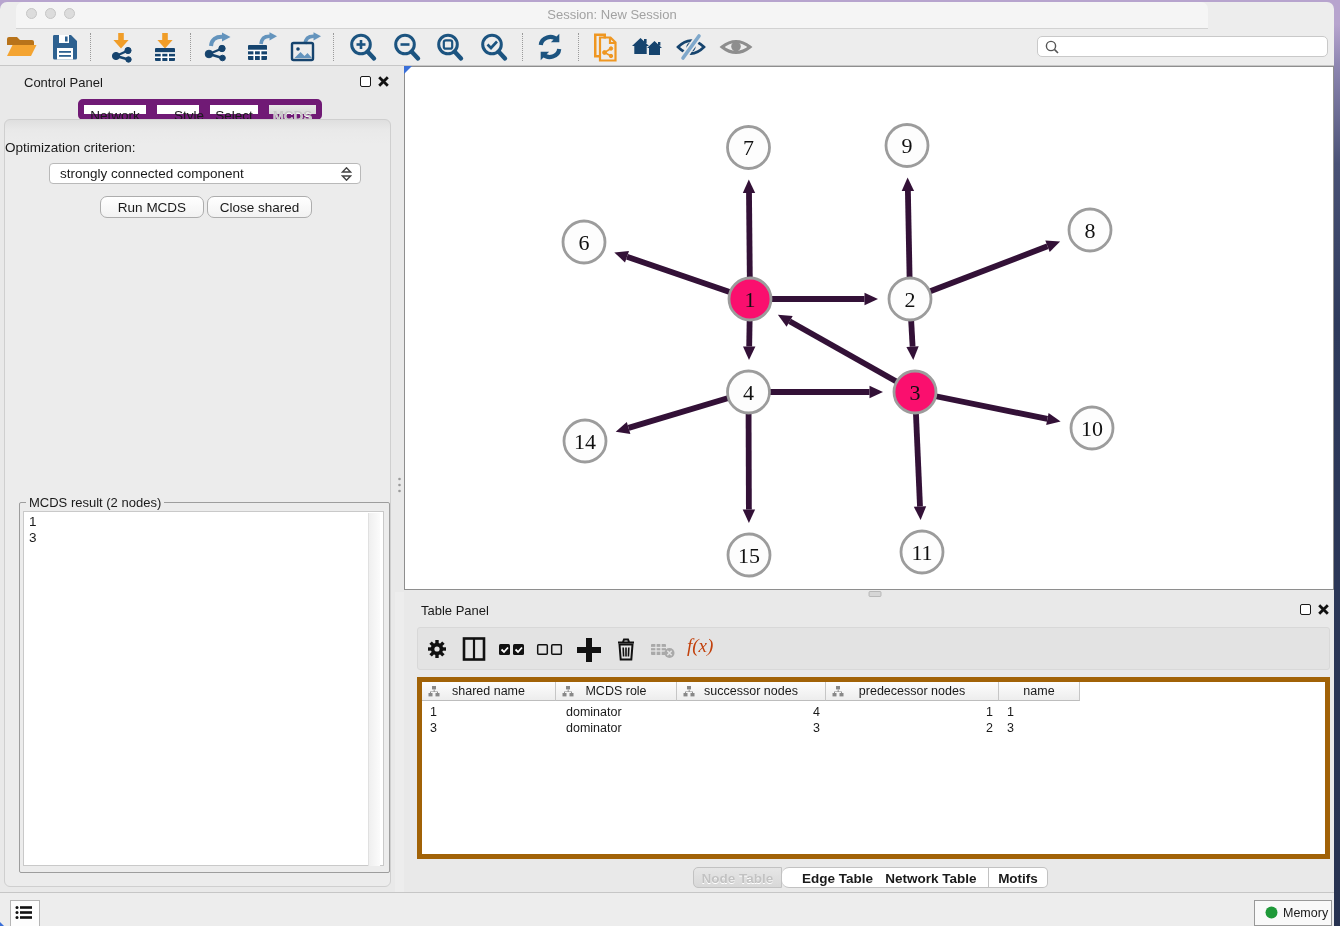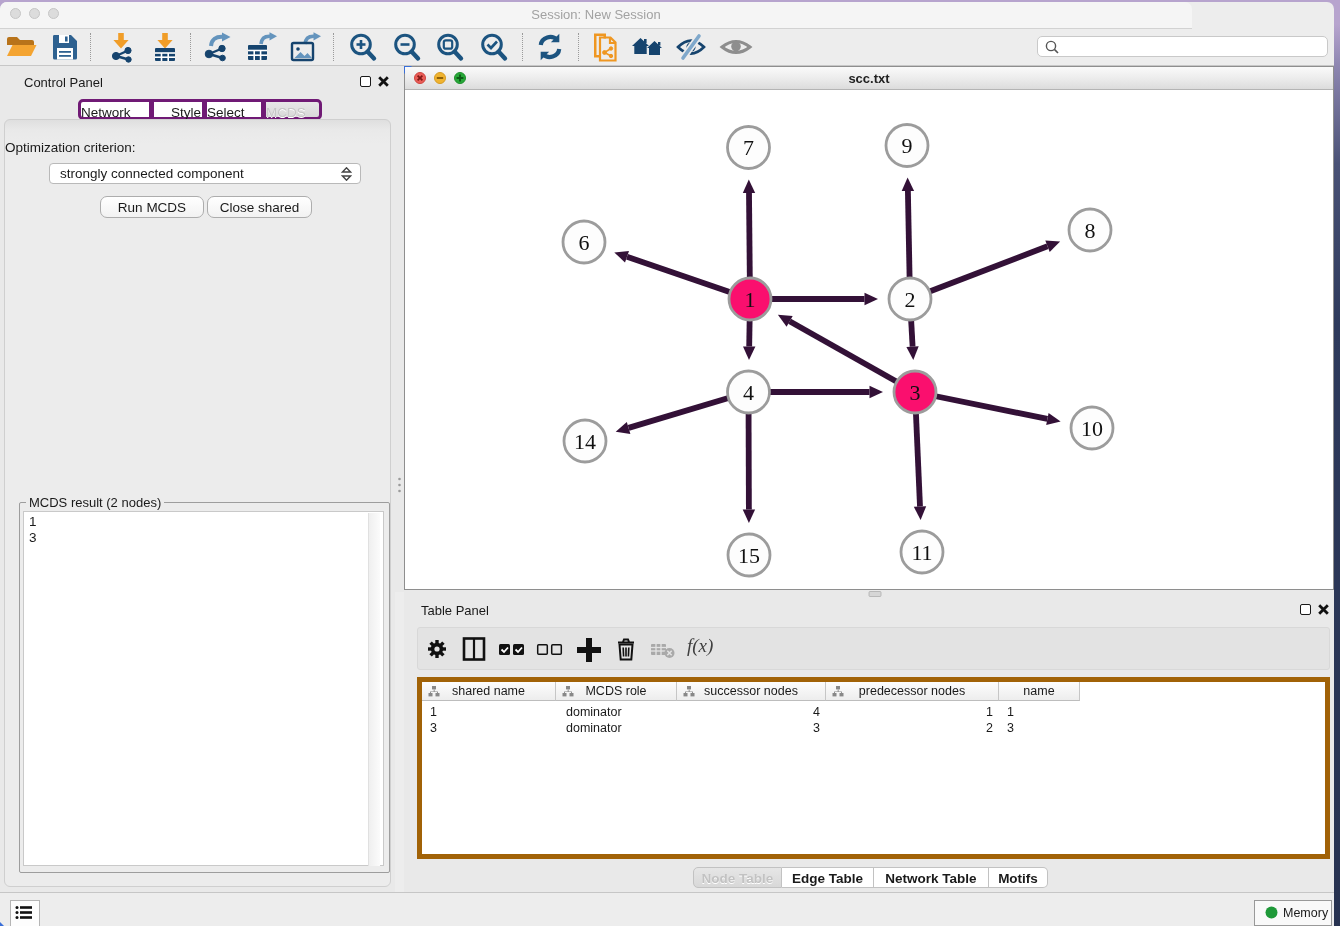--- a/index.html
+++ b/index.html
@@ -5,41 +5,41 @@
   html,body{margin:0;padding:0;}
   body{width:1340px;height:926px;position:relative;overflow:hidden;
        font-family:"Liberation Sans",sans-serif;background:#fff;color:#1a1a1a;}
   .abs{position:absolute;}
   
   #desktop{left:0;top:0;width:1340px;height:926px;background:#b7a4ce;}
   #desktop .navy{position:absolute;right:0;top:24px;width:6px;height:902px;
      background:linear-gradient(180deg,#b7a4ce 0,#8f87b2 40px,#4a5276 140px,#2e3a5c 300px,#273250 926px);}
   #win{left:0;top:2px;width:1334px;height:924px;background:#ededed;border-radius:7px 7px 0 0;}
   
-  #titlebar{left:0;top:0;width:1192px;height:26px;background:#f5f5f5;
+  #titlebar{left:16px;top:0;width:1192px;height:26px;background:#f5f5f5;
      border-bottom:1px solid #d2d2d2;border-radius:7px 7px 0 0;}
   .tl{position:absolute;top:6px;width:11px;height:11px;border-radius:50%;
       background:#dcdcdc;border:1px solid #c6c6c6;box-sizing:border-box;}
   #wtitle{position:absolute;top:5px;left:0;width:100%;text-align:center;
       font-size:13px;color:#a2a2a2;}
   
   #toolbar{left:0;top:27px;width:1334px;height:36px;background:#ededed;border-bottom:1px solid #c7c7c7;}
   .tsep{position:absolute;top:4px;height:28px;width:0;border-left:1px dotted #9a9a9a;}
   .ticon{position:absolute;top:2px;}
   #searchbox{position:absolute;left:1037px;top:7px;width:289px;height:19px;background:#fff;
      border:1px solid #c9c9c9;border-radius:5px;}
   
   #cpanel{left:0;top:64px;width:395px;height:826px;background:#e9e9e9;}
   #cphead{position:absolute;left:0;top:0;width:100%;height:32px;}
   #cphead .t{position:absolute;left:24px;top:9px;font-size:13px;}
   .float-ic{position:absolute;width:11px;height:11px;border:1.6px solid #1a1a1a;border-radius:2px;
       box-sizing:border-box;background:#fff;}
   
-  .tab{position:absolute;top:33px;height:21px;background:#fff;border:3px solid #701a75;
-      box-sizing:border-box;text-align:left;font-size:13.5px;padding-top:3px;}
+  .tab{position:absolute;top:33px;height:21px;background:#fff;border:6px solid #701a75;
+      box-sizing:border-box;text-align:center;font-size:13.5px;padding-top:3px;}
   
   #cpcontent{position:absolute;left:4px;top:53px;width:387px;height:768px;
      background:linear-gradient(180deg,#dfdfdf 0,#e9e9e9 10px,#ececec 24px);
      border:1px solid #cfcfcf;border-radius:6px;box-sizing:border-box;}
   #optlabel{position:absolute;left:0;top:20px;width:100%;font-size:13.5px;}
   #dropdown{position:absolute;left:44px;top:43px;width:312px;height:21px;background:#fff;
      border:1px solid #b9b9b9;border-radius:4px;box-sizing:border-box;font-size:13.5px;
      padding:2px 0 0 10px;}
   .btn{position:absolute;top:76px;height:22px;background:linear-gradient(180deg,#ffffff,#f2f2f2);
      border:1px solid #adadad;border-radius:7px;box-sizing:border-box;
@@ -228,21 +228,21 @@
       <div class="t">Control Panel</div>
       <div class="float-ic" style="left:360px;top:10px"></div>
       <svg style="position:absolute;left:377px;top:9px" width="13" height="13" viewBox="0 0 13 13">
           <path d="M2.2 2.2 L10.8 10.8 M10.8 2.2 L2.2 10.8" stroke="#111" stroke-width="2.8"></path>
         </svg>
     </div>
     <div class="tab" style="left:78px;width:74px;border-radius:5px 0 0 5px;">Network</div>
     <div class="tab" style="left:151px;width:54px;padding-left:17px;">Style</div>
     <div class="tab" style="left:204px;width:60px;">Select</div>
     <div class="tab" style="left:263px;width:59px;border-radius:0 5px 5px 0;
-         background:linear-gradient(180deg,#e8e8e8,#d9d9d9);color:#c6c6c6;text-shadow:0 1px 0 #fff;">MCDS</div>
+         background:linear-gradient(180deg,#e8e8e8,#d9d9d9);color:#c6c6c6;text-shadow:0 1px 0 #fff;font-weight:bold;">MCDS</div>
     <div id="cpcontent">
       <div id="optlabel">Optimization criterion:</div>
       <div id="dropdown">strongly connected component
         <svg width="11" height="14" viewBox="0 0 11 14" style="position:absolute;right:8px;top:3px">
           <path d="M1.5 5 L5.5 0.8 L9.5 5 z" fill="none" stroke="#444" stroke-width="1.4"></path>
           <path d="M1.5 9 L5.5 13.2 L9.5 9 z" fill="none" stroke="#444" stroke-width="1.4"></path>
         </svg>
       </div>
       <div class="btn" style="left:95px;width:104px;">Run MCDS</div>
       <div class="btn" style="left:202px;width:105px;">Close shared</div>
@@ -261,38 +261,20 @@
     </div>
   <div id="hsplit" class="abs">
       <svg width="30" height="9" viewBox="0 0 30 9" style="position:absolute;left:459px">
     <rect x="6" y="1.5" width="12" height="5" rx="1" fill="#d6d6d6" stroke="#adadad" stroke-width="0.8"></rect>
       </svg>
     </div>
   <div id="netwin" class="abs">
     <svg style="position:absolute;left:-1px;top:-1px" width="8" height="8" viewBox="0 0 8 8">
         <path d="M0 0 h8 L0 8 z" fill="#3a6fd8"></path>
       </svg>
-    <div id="nettitle">
-      <div class="mac" style="left:9px;background:#ea5d57;border:1px solid #ce4540;">
-          <svg width="10" height="10" viewBox="0 0 10 10">
-            <path d="M2.6 2.6 L7.4 7.4 M7.4 2.6 L2.6 7.4" stroke="#7e1815" stroke-width="1.7"></path>
-          </svg>
-        </div>
-      <div class="mac" style="left:29px;background:#f0b32f;border:1px solid #d59b23;">
-          <svg width="10" height="10" viewBox="0 0 10 10">
-            <path d="M1.8 5 h6.4" stroke="#8a5d07" stroke-width="1.9"></path>
-          </svg>
-        </div>
-      <div class="mac" style="left:49px;background:#27a838;border:1px solid #1d8f2c;">
-          <svg width="10" height="10" viewBox="0 0 10 10">
-            <path d="M5 1.6 v6.8 M1.6 5 h6.8" stroke="#0d5c16" stroke-width="1.9"></path>
-          </svg>
-        </div>
-      <div class="t">scc.txt</div>
-    </div>
   </div>
 <svg width="930" height="501" viewBox="404 87 930 501" style="position:absolute;left:404px;top:87px">
       <line x1="750.0" y1="297.0" x2="749.0" y2="191.0" stroke="#331137" stroke-width="5.8"></line>
       <polygon points="748.8,177.5 755.2,190.9 742.8,191.1" fill="#331137"></polygon>
       <line x1="750.0" y1="297.0" x2="627.0" y2="254.8" stroke="#331137" stroke-width="5.8"></line>
       <polygon points="614.3,250.4 629.0,248.9 625.0,260.6" fill="#331137"></polygon>
       <line x1="750.0" y1="297.0" x2="864.5" y2="297.0" stroke="#331137" stroke-width="5.8"></line>
       <polygon points="878.0,297.0 864.5,303.2 864.5,290.8" fill="#331137"></polygon>
       <line x1="750.0" y1="297.0" x2="749.2" y2="344.5" stroke="#331137" stroke-width="5.8"></line>
       <polygon points="749.0,358.0 743.0,344.4 755.4,344.6" fill="#331137"></polygon>
@@ -416,21 +398,21 @@
       <g stroke="#e3e3e3" stroke-width="1.3">
             <line x1="3" y1="13.5" x2="18" y2="13.5"></line>
             <line x1="3" y1="17" x2="18" y2="17"></line>
             <line x1="8" y1="10" x2="8" y2="21"></line>
             <line x1="13" y1="10" x2="13" y2="21"></line>
           </g>
       <circle cx="21.5" cy="19" r="5" fill="#a9a9a9"></circle>
           <path d="M19.3 16.8 l4.4 4.4 M23.7 16.8 l-4.4 4.4" stroke="#e3e3e3" stroke-width="1.5"></path>
     </svg>
     <div class="tpi" style="left:269px;top:7px;font-family:'Liberation Serif',serif;font-style:italic;
-         font-size:19px;color:#404040;">f(x)</div>
+         font-size:19px;color:#c2410c;">f(x)</div>
   </div>
   <div id="tptable">
     <div id="thead">
       <div class="th" style="left:0;width:134px"><svg width="12" height="11" viewBox="0 0 12 11">
               <g fill="#888">
                 <rect x="4" y="0" width="4" height="3.4"></rect>
                 <rect x="0.5" y="7" width="4" height="3.4"></rect>
                 <rect x="7.5" y="7" width="4" height="3.4"></rect>
                 <path d="M5.7 3.4 h0.9 v2 h3.3 v1.6 h-0.9 v-0.9 H3 v0.9 H2.1 v-1.6 h3.6 z"></path>
               </g>
@@ -471,21 +453,21 @@
     <div class="trow" style="top:38px">
       <span style="left:8px">3</span>
           <span style="left:144px">dominator</span>
       <span style="left:255px;width:143px;text-align:right">3</span>
       <span style="left:404px;width:167px;text-align:right">2</span>
       <span style="left:585px">3</span>
     </div>
   </div>
   <div id="tptabs">
     <div class="btab" style="left:289px;width:89px;border-radius:5px 0 0 5px;background:linear-gradient(180deg,#e6e6e6,#d8d8d8);color:#c2c2c2;text-shadow:0 1px 0 #fff;">Node Table</div>
-    <div class="btab" style="left:378px;width:92px;border-left:none;">Edge Table</div>
+    <div class="btab" style="left:378px;width:112px;border-left:none;border-radius:7px;">Edge Table</div>
     <div class="btab" style="left:470px;width:115px;border-left:none;">Network Table</div>
     <div class="btab" style="left:585px;width:59px;border-left:none;border-radius:0 5px 5px 0;">Motifs</div>
   </div>
 </div>
 <div id="statusbar" class="abs">
   <div id="listbtn"><svg width="26" height="23" viewBox="0 0 26 23">
     <g fill="#111">
             <circle cx="6" cy="6.5" r="1.5"></circle>
             <circle cx="6" cy="11.5" r="1.5"></circle>
             <circle cx="6" cy="16.5" r="1.5"></circle>

